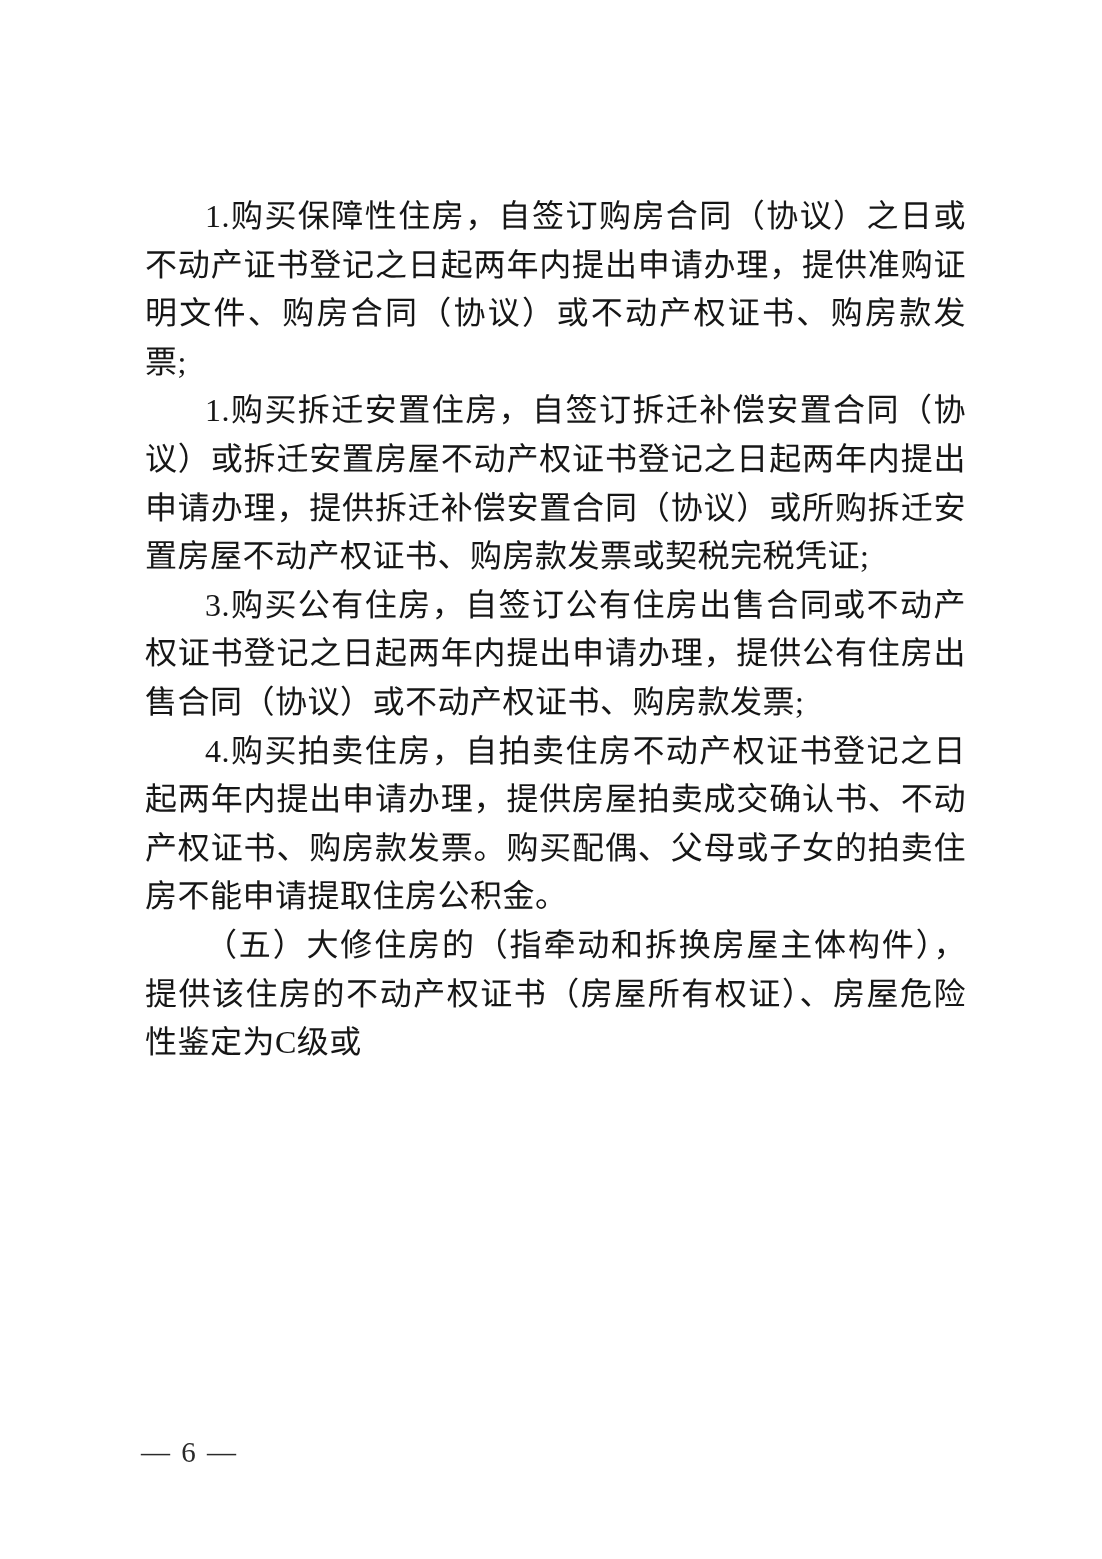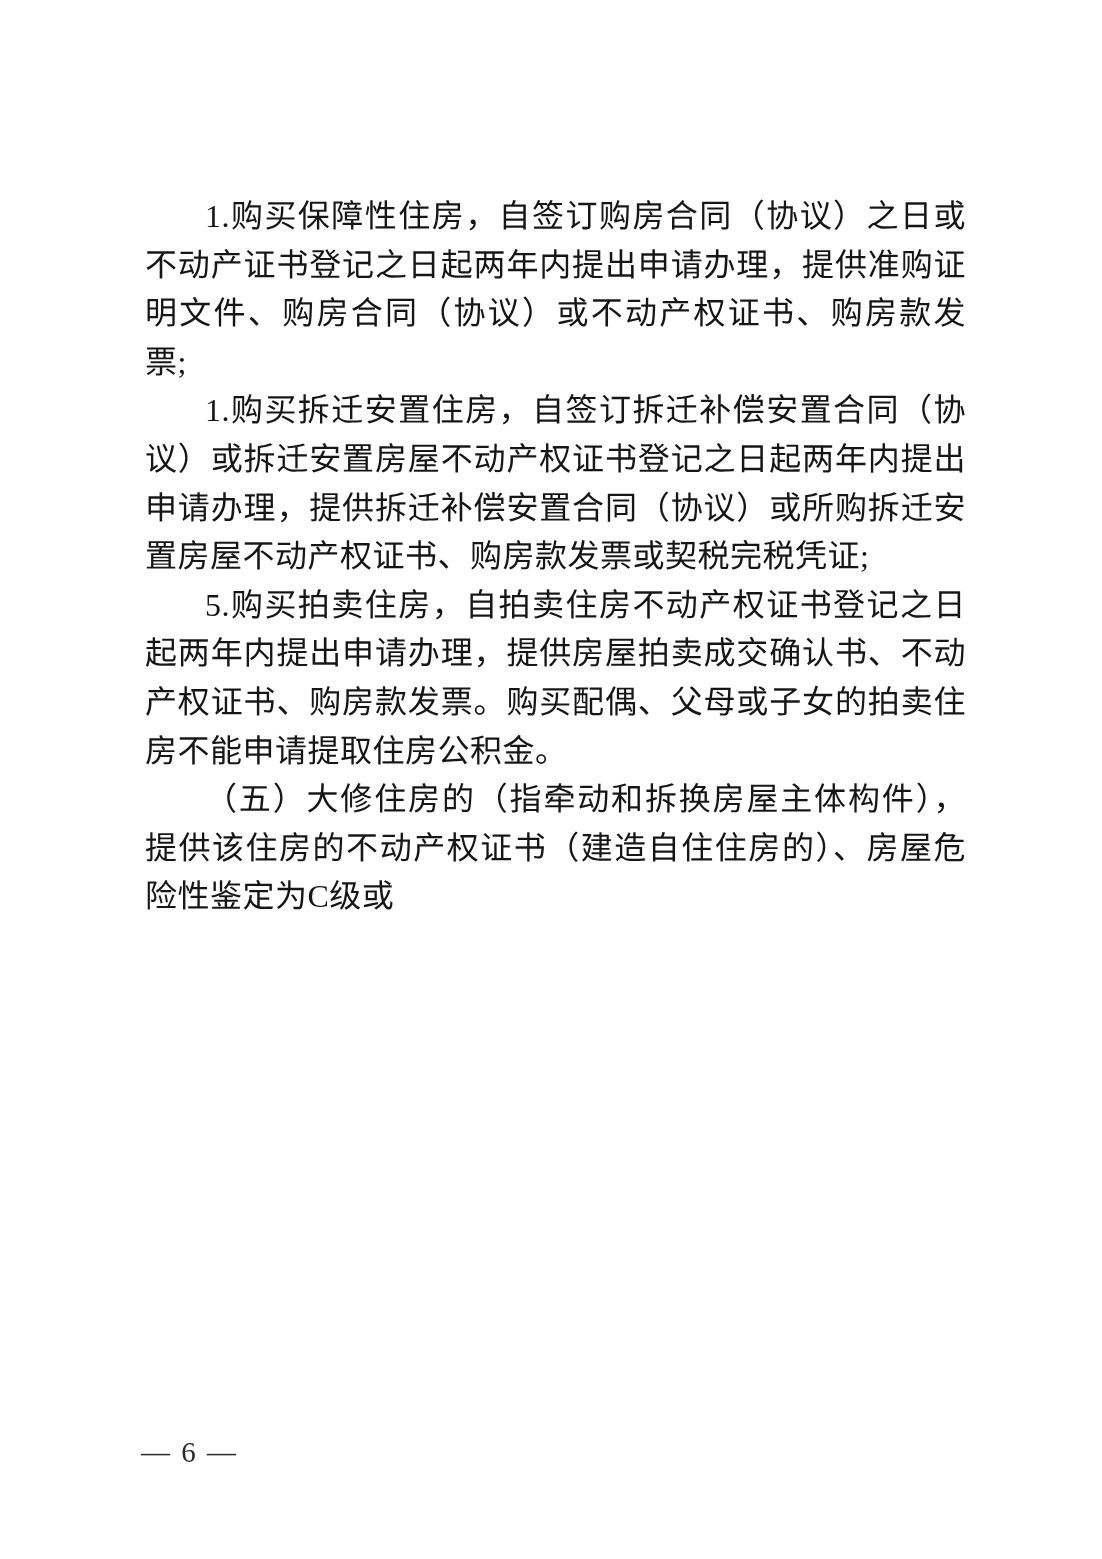--- a/index.html
+++ b/index.html
@@ -43,21 +43,22 @@
   }
 </style>
 </head>
 <body>
 
 <div class="page">
 
   <main class="body-text">
     <p>1.购买保障性住房，自签订购房合同（协议）之日或不动产证书登记之日起两年内提出申请办理，提供准购证明文件、购房合同（协议）或不动产权证书、购房款发票;</p>
     <p>1.购买拆迁安置住房，自签订拆迁补偿安置合同（协议）或拆迁安置房屋不动产权证书登记之日起两年内提出申请办理，提供拆迁补偿安置合同（协议）或所购拆迁安置房屋不动产权证书、购房款发票或契税完税凭证;</p>
-    <p>5.购买拍卖住房，自拍卖住房不动产权证书登记之日起两年内提出申请办理，提供房屋拍卖成交确认书、不动产权证书、购房款发票。购买配偶、父母或子女的拍卖住房不能申请提取住房公积金。</p>
-    <p>（五）大修住房的（指牵动和拆换房屋主体构件），提供该住房的不动产权证书（建造自住住房的）、房屋危险性鉴定为C级或</p>
+    <p>3.购买公有住房，自签订公有住房出售合同或不动产权证书登记之日起两年内提出申请办理，提供公有住房出售合同（协议）或不动产权证书、购房款发票;</p>
+    <p>4.购买拍卖住房，自拍卖住房不动产权证书登记之日起两年内提出申请办理，提供房屋拍卖成交确认书、不动产权证书、购房款发票。购买配偶、父母或子女的拍卖住房不能申请提取住房公积金。</p>
+    <p>（五）大修住房的（指牵动和拆换房屋主体构件），提供该住房的不动产权证书（房屋所有权证）、房屋危险性鉴定为C级或</p>
   </main>
 
   <footer class="page-footer">
     <span>— 6 —</span>
   </footer>
 
 </div>
 
 </body></html>

